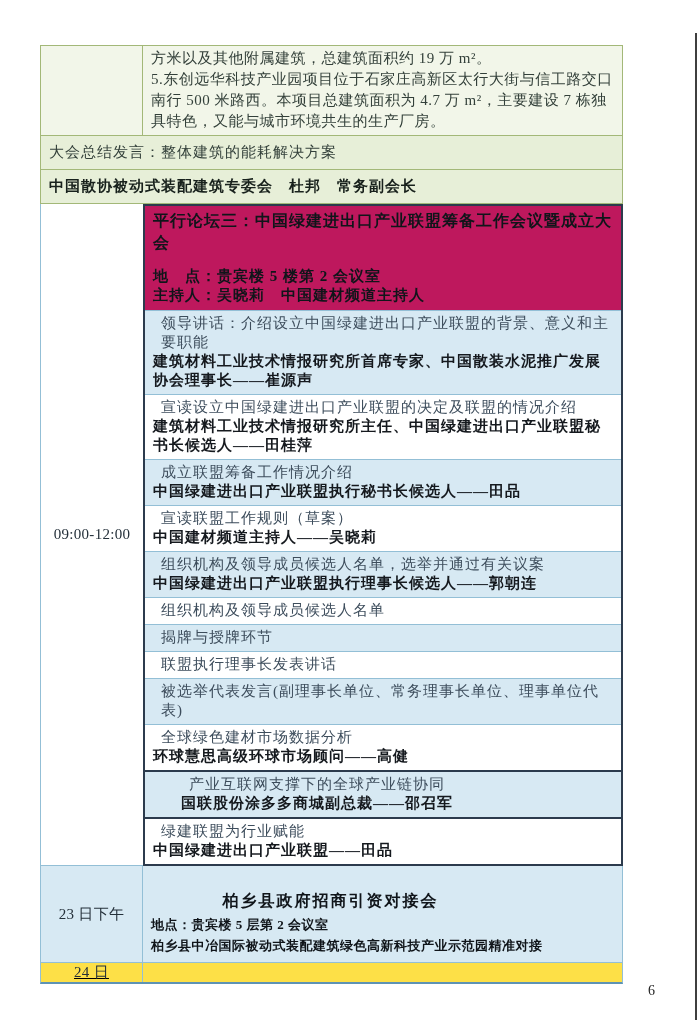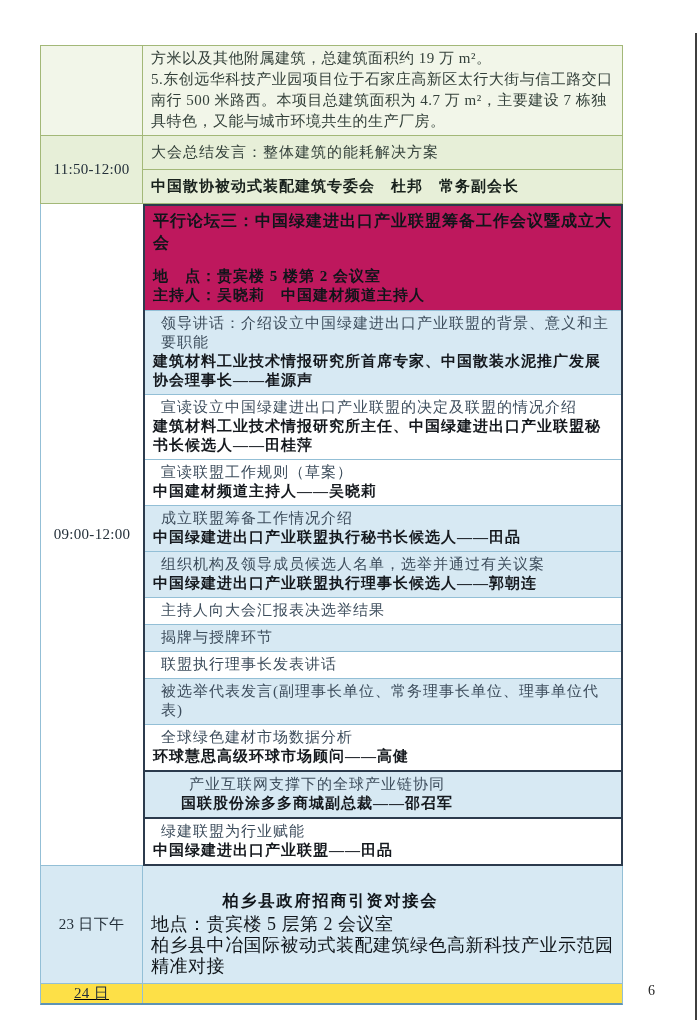--- a/index.html
+++ b/index.html
@@ -54,21 +54,21 @@
   .f-cell.head .line{font-weight:bold;font-size:15px;line-height:19px;color:#10151a;}
   .f-cell.no-bottom{border-bottom:none;border-radius:19px;}
   .f-cell.dark-frame{border-top:2px solid var(--dark);border-bottom:2px solid var(--dark);padding-left:36px;}
 
   
   .secM{border:1px solid var(--lblue-border);border-top:none;background:var(--lblue);}
   .secM .timecell{border-right:1px solid var(--lblue-border);}
   .secM .content{flex:1;min-width:0;padding:4px 8px 6px;box-sizing:border-box;}
   .secM .m-title{font-weight:bold;font-size:16px;line-height:22px;letter-spacing:2px;
                  color:#10151a;text-align:center;margin-left:-104px;margin-bottom:2px;margin-top:20px;}
-  .secM .m-small{font-weight:normal;font-size:18px;line-height:21px;letter-spacing:0.5px;color:#10151a;}
+  .secM .m-small{font-weight:bold;font-size:13px;line-height:21px;letter-spacing:0.5px;color:#10151a;}
 
   
   .secR{border:1px solid var(--lblue-border);border-top:none;border-bottom:2px solid var(--botline);
         background:#fde047;text-decoration:underline;}
   .secR .timecell{border-right:1px solid var(--lblue-border);}
   .secR .content{flex:1;min-width:0;padding:7px 8px;font-size:15px;line-height:19px;
                  letter-spacing:1px;color:#3d4d5c;box-sizing:border-box;}
 
   
   .pagenum{position:absolute;left:648px;top:983px;font-size:14px;color:#222;}
@@ -82,21 +82,20 @@
 
     <div class="sec secA">
       <div class="timecell"></div>
       <div class="content">
         <p class="para">方米以及其他附属建筑，总建筑面积约 19 万 m²。</p>
         <p class="para">5.东创远华科技产业园项目位于石家庄高新区太行大街与信工路交口南行 500 米路西。本项目总建筑面积为 4.7 万 m²，主要建设 7 栋独具特色，又能与城市环境共生的生产厂房。</p>
       </div>
     </div>
 
     <div class="sec secB">
-      <div class="timecell">11:50-12:00</div>
       <div class="contentcol">
         <div class="subcell first">大会总结发言：整体建筑的能耗解决方案</div>
         <div class="subcell bold">中国散协被动式装配建筑专委会　杜邦　常务副会长</div>
       </div>
     </div>
 
     <div class="sec secF">
       <div class="timecell">09:00-12:00</div>
       <div class="contentcol">
 
@@ -110,37 +109,37 @@
         <div class="subcell f-cell alt">
           <div class="topic">领导讲话：介绍设立中国绿建进出口产业联盟的背景、意义和主要职能</div>
           <div class="speaker">建筑材料工业技术情报研究所首席专家、中国散装水泥推广发展协会理事长——崔源声</div>
         </div>
 
         <div class="subcell f-cell">
           <div class="topic">宣读设立中国绿建进出口产业联盟的决定及联盟的情况介绍</div>
           <div class="speaker">建筑材料工业技术情报研究所主任、中国绿建进出口产业联盟秘书长候选人——田桂萍</div>
         </div>
 
+        <div class="subcell f-cell alt">
+          <div class="topic">成立联盟筹备工作情况介绍</div>
+          <div class="speaker">中国绿建进出口产业联盟执行秘书长候选人——田品</div>
+        </div>
+
         <div class="subcell f-cell">
           <div class="topic">宣读联盟工作规则（草案）</div>
           <div class="speaker">中国建材频道主持人——吴晓莉</div>
-        </div>
-
-        <div class="subcell f-cell alt">
-          <div class="topic">成立联盟筹备工作情况介绍</div>
-          <div class="speaker">中国绿建进出口产业联盟执行秘书长候选人——田品</div>
         </div>
 
         <div class="subcell f-cell alt">
           <div class="topic">组织机构及领导成员候选人名单，选举并通过有关议案</div>
           <div class="speaker">中国绿建进出口产业联盟执行理事长候选人——郭朝连</div>
         </div>
 
         <div class="subcell f-cell">
-          <div class="topic">主持人向大会汇报表决选举结果</div>
+          <div class="topic">组织机构及领导成员候选人名单</div>
         </div>
 
         <div class="subcell f-cell alt">
           <div class="topic">揭牌与授牌环节</div>
         </div>
 
         <div class="subcell f-cell">
           <div class="topic">联盟执行理事长发表讲话</div>
         </div>
 

